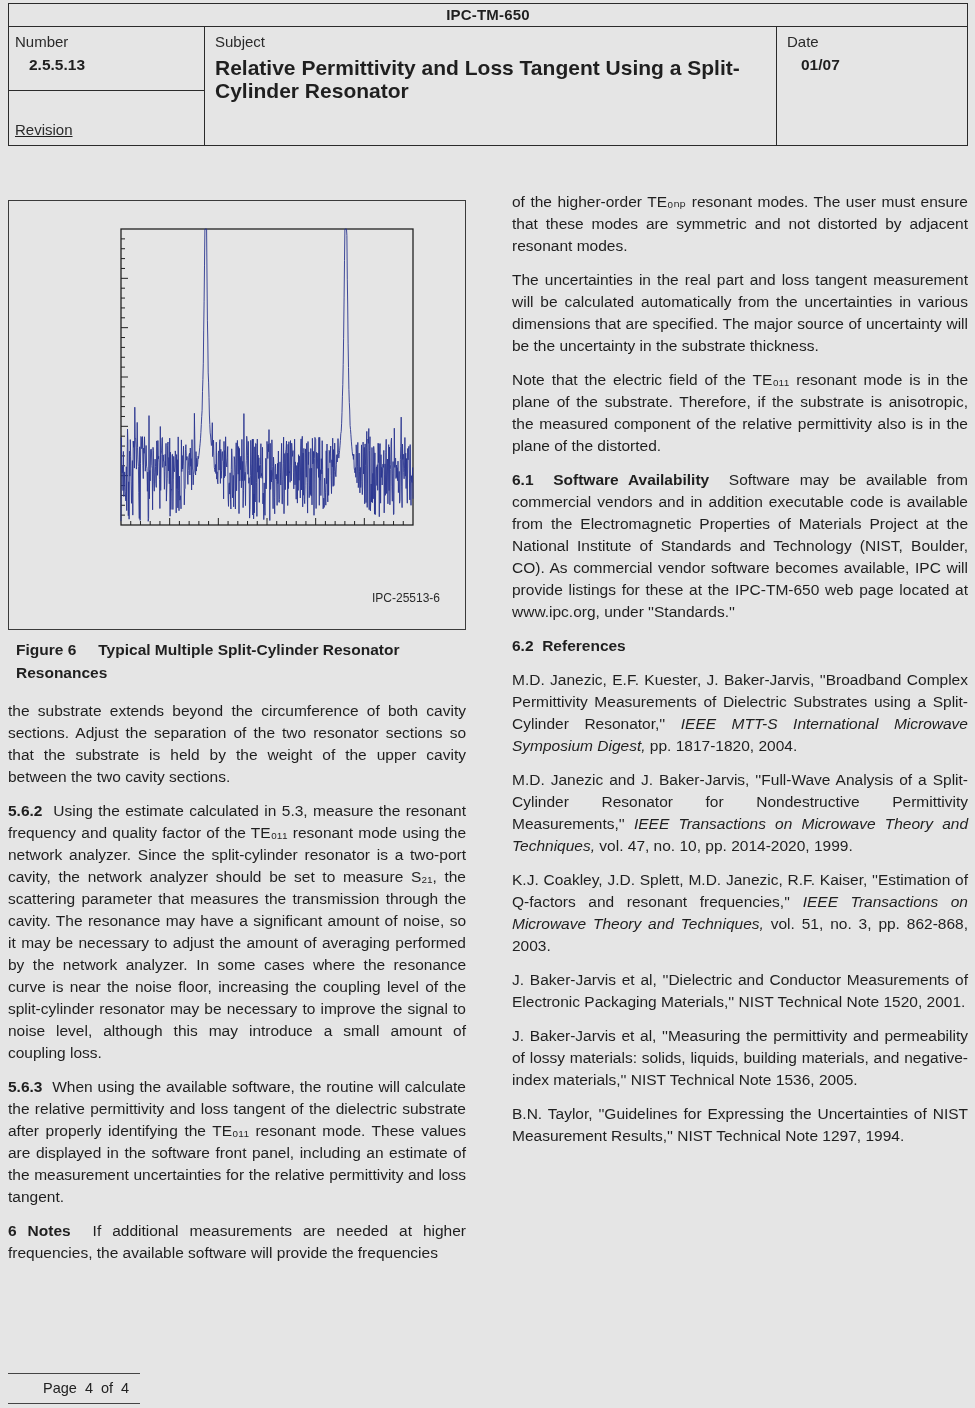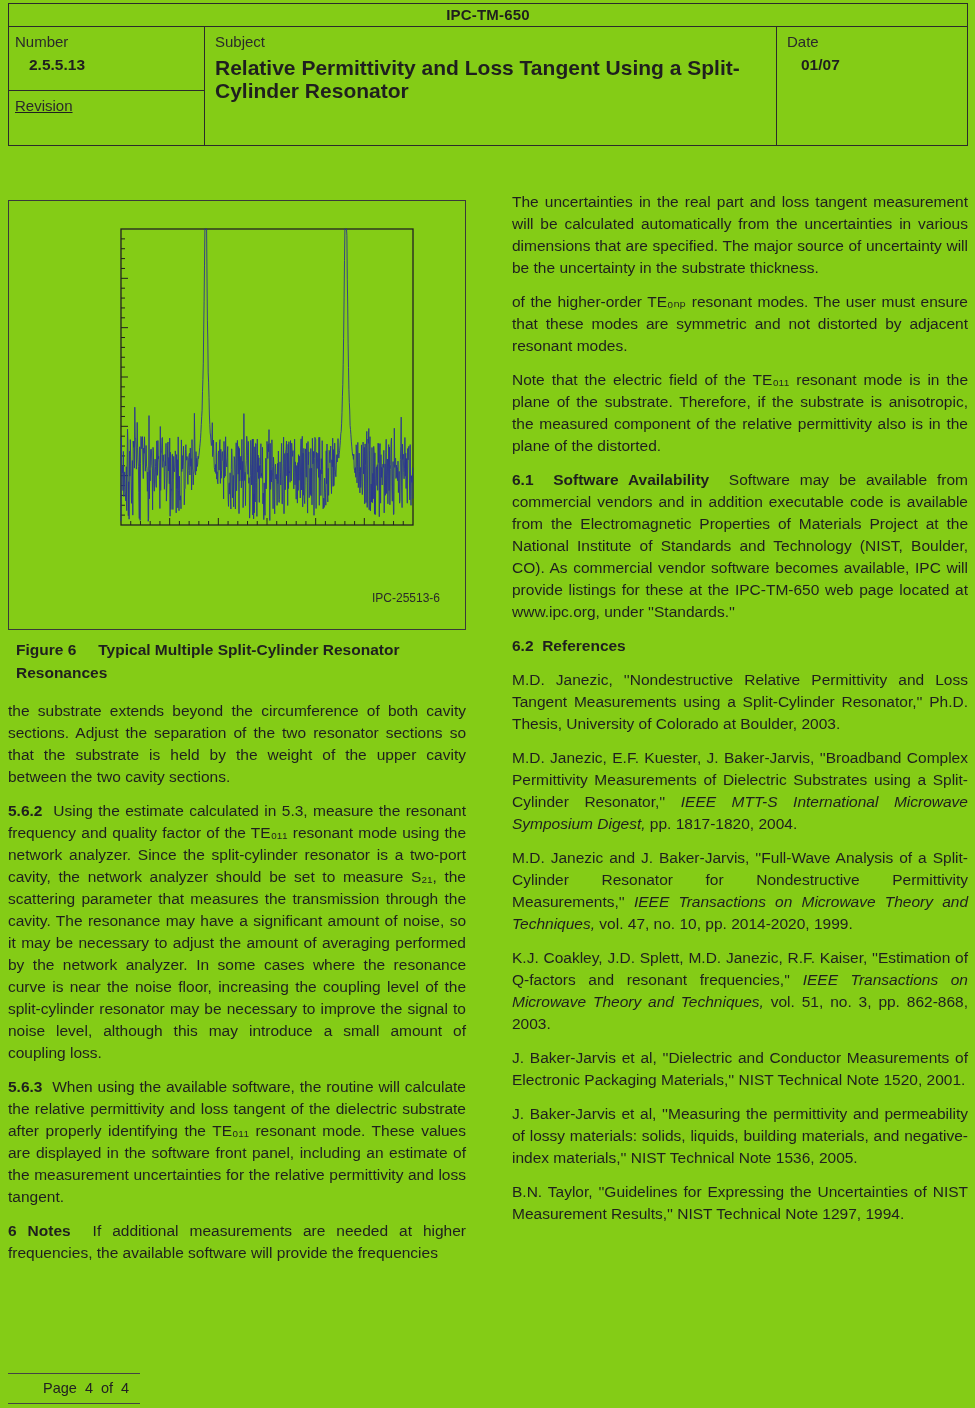--- a/index.html
+++ b/index.html
@@ -1,36 +1,36 @@
 <!DOCTYPE html>
 <html><head>
 <meta charset="utf-8">
 <style>
   html,body { margin:0; padding:0; background:#ffffff; }
   .page {
     position:relative;
     width:975px; height:1408px;
-    background:#84cc16;
+    background:#e5e5e5;
     color:#1f1f1f;
     font-family:"Liberation Sans","DejaVu Sans",sans-serif;
     box-sizing:border-box;
     overflow:hidden;
   }
   .inner { position:absolute; left:8px; right:7px; top:3px; }
 
   
   .header { border:1.5px solid #2b2b2b; }
   .header-title-row {
     text-align:center; font-weight:bold; font-size:15px;
     padding:2px 0 3px; border-bottom:1.5px solid #2b2b2b;
     letter-spacing:0.2px;
   }
   .header-grid { display:flex; height:118px; }
   .cell { box-sizing:border-box; font-size:15px; }
-  .cell-number { width:196px; border-right:1.5px solid #2b2b2b; display:flex; flex-direction:column; }
+  .cell-number { width:196px; border-right:1.5px solid #2b2b2b; display:flex; flex-direction:column;gap:24px; }
   .cell-number .upper { height:64px; border-bottom:1.5px solid #2b2b2b; padding:6px 6px 0; box-sizing:border-box; }
   .cell-number .lower { padding:6px 6px 0;text-decoration:underline; }
   .cell-subject { flex:1; border-right:1.5px solid #2b2b2b; padding:6px 10px 0; }
   .cell-date { width:190px; padding:6px 10px 0; }
   .hdr-label { font-size:15px; color:#2a2a2a; }
   .hdr-value { font-weight:bold; font-size:15.5px; margin-top:6px; }
   .cell-number .hdr-value { padding-left:14px; }
   .cell-date .hdr-value { padding-left:14px; }
   .subject-title { font-weight:bold; font-size:21px; margin-top:6px; line-height:23px; max-width:540px; }
 
@@ -165,26 +165,25 @@
         <div>
             <p class="para"><span class="">the substrate extends beyond the circumference of both cavity sections. Adjust the separation of the two resonator sections so that the substrate is held by the weight of the upper cavity between the two cavity sections.</span></p>
             <p class="para"><span class="b ">5.6.2</span><span class="">&nbsp; Using the estimate calculated in 5.3, measure the resonant frequency and quality factor of the TE₀₁₁ resonant mode using the network analyzer. Since the split-cylinder resonator is a two-port cavity, the network analyzer should be set to measure S₂₁, the scattering parameter that measures the transmission through the cavity. The resonance may have a significant amount of noise, so it may be necessary to adjust the amount of averaging performed by the network analyzer. In some cases where the resonance curve is near the noise floor, increasing the coupling level of the split-cylinder resonator may be necessary to improve the signal to noise level, although this may introduce a small amount of coupling loss.</span></p>
             <p class="para"><span class="b ">5.6.3</span><span class="">&nbsp; When using the available software, the routine will calculate the relative permittivity and loss tangent of the dielectric substrate after properly identifying the TE₀₁₁ resonant mode. These values are displayed in the software front panel, including an estimate of the measurement uncertainties for the relative permittivity and loss tangent.</span></p>
             <p class="para"><span class="b ">6 Notes</span><span class="">&nbsp; If additional measurements are needed at higher frequencies, the available software will provide the frequencies</span></p>
           </div>
       </div>
 
       <div class="col">
         <div>
+            <p class="para"><span class="">of the higher-order TE₀ₙₚ resonant modes. The user must ensure that these modes are symmetric and not distorted by adjacent resonant modes.</span></p>
             <p class="para"><span class="">The uncertainties in the real part and loss tangent measurement will be calculated automatically from the uncertainties in various dimensions that are specified. The major source of uncertainty will be the uncertainty in the substrate thickness.</span></p>
-            <p class="para"><span class="">of the higher-order TE₀ₙₚ resonant modes. The user must ensure that these modes are symmetric and not distorted by adjacent resonant modes.</span></p>
             <p class="para"><span class="">Note that the electric field of the TE₀₁₁ resonant mode is in the plane of the substrate. Therefore, if the substrate is anisotropic, the measured component of the relative permittivity also is in the plane of the distorted.</span></p>
             <p class="para"><span class="b ">6.1&nbsp; Software Availability</span><span class="">&nbsp; Software may be available from commercial vendors and in addition executable code is available from the Electromagnetic Properties of Materials Project at the National Institute of Standards and Technology (NIST, Boulder, CO). As commercial vendor software becomes available, IPC will provide listings for these at the IPC-TM-650 web page located at www.ipc.org, under ''Standards.''</span></p>
             <p class="para"><span class="b ">6.2&nbsp; References</span></p>
-            <p class="para"><span class="">M.D. Janezic, ''Nondestructive Relative Permittivity and Loss Tangent Measurements using a Split-Cylinder Resonator,'' Ph.D. Thesis, University of Colorado at Boulder, 2003.</span></p>
             <p class="para"><span class="">M.D. Janezic, E.F. Kuester, J. Baker-Jarvis, ''Broadband Complex Permittivity Measurements of Dielectric Substrates using a Split-Cylinder Resonator,'' </span><span class="i">IEEE MTT-S International Microwave Symposium Digest,</span><span class=""> pp. 1817-1820, 2004.</span></p>
             <p class="para"><span class="">M.D. Janezic and J. Baker-Jarvis, ''Full-Wave Analysis of a Split-Cylinder Resonator for Nondestructive Permittivity Measurements,'' </span><span class="i">IEEE Transactions on Microwave Theory and Techniques,</span><span class=""> vol. 47, no. 10, pp. 2014-2020, 1999.</span></p>
             <p class="para"><span class="">K.J. Coakley, J.D. Splett, M.D. Janezic, R.F. Kaiser, ''Estimation of Q-factors and resonant frequencies,'' </span><span class="i">IEEE Transactions on Microwave Theory and Techniques,</span><span class=""> vol. 51, no. 3, pp. 862-868, 2003.</span></p>
             <p class="para"><span class="">J. Baker-Jarvis et al, ''Dielectric and Conductor Measurements of Electronic Packaging Materials,'' NIST Technical Note 1520, 2001.</span></p>
             <p class="para"><span class="">J. Baker-Jarvis et al, ''Measuring the permittivity and permeability of lossy materials: solids, liquids, building materials, and negative-index materials,'' NIST Technical Note 1536, 2005.</span></p>
             <p class="para"><span class="">B.N. Taylor, ''Guidelines for Expressing the Uncertainties of NIST Measurement Results,'' NIST Technical Note 1297, 1994.</span></p>
           </div>
       </div>
 
     </div>

